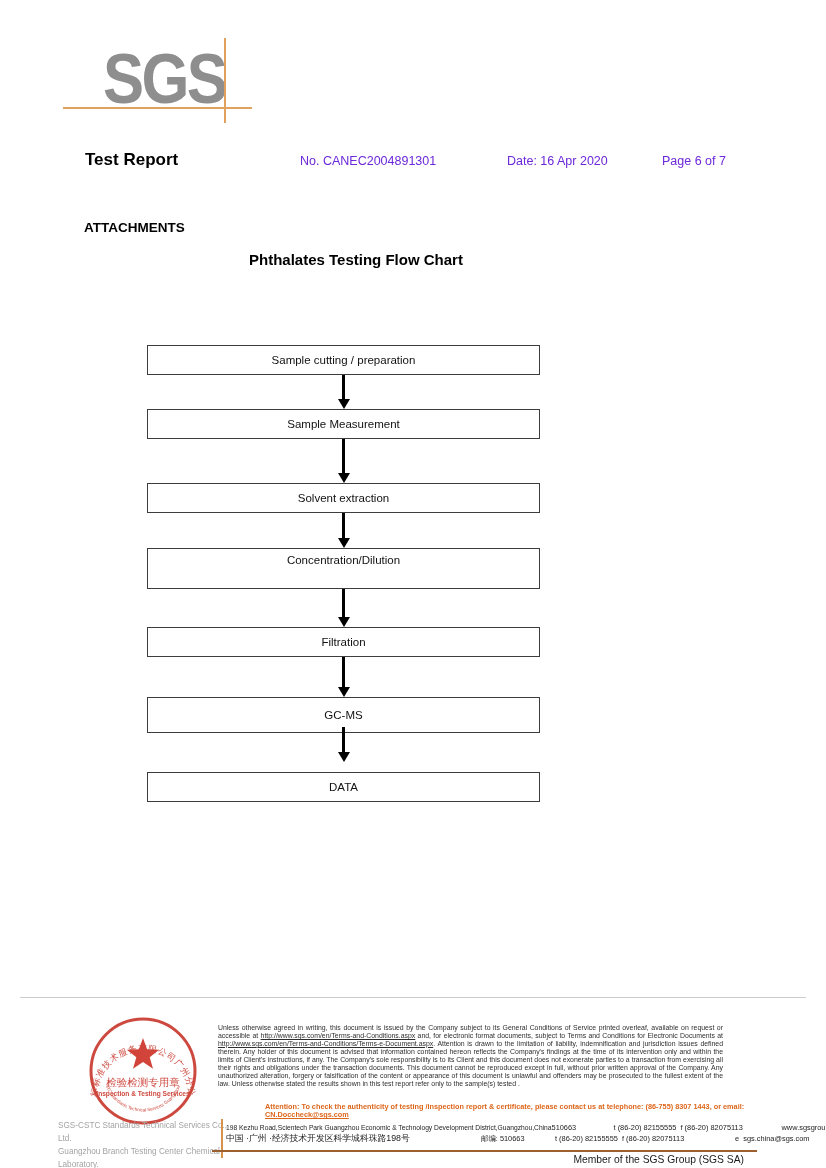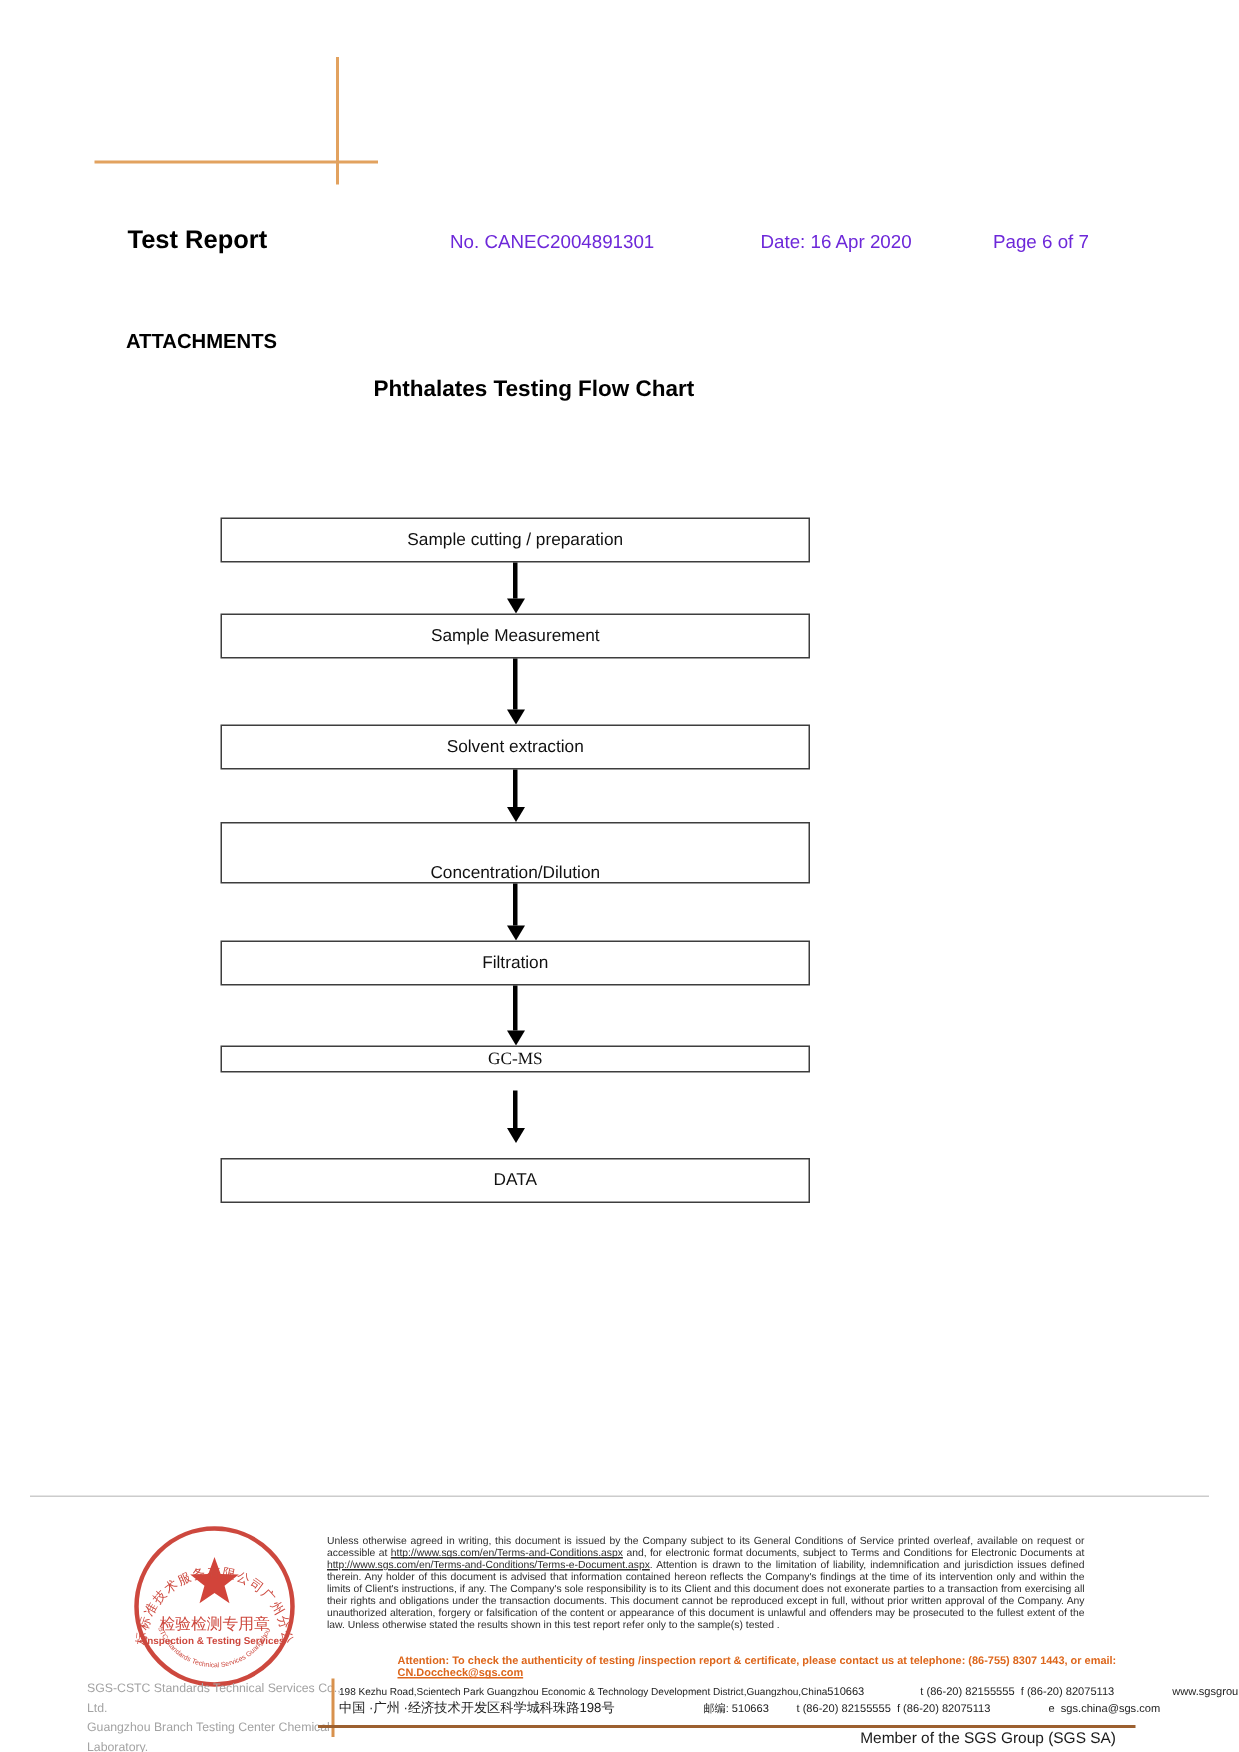--- a/index.html
+++ b/index.html
@@ -20,21 +20,21 @@
   .header-meta{font-size:12.5px;color:#6d28d9;}
   
   .attachments-heading{font-size:13.5px;font-weight:bold;color:#000;}
   .chart-title{font-size:15px;font-weight:bold;color:#000;}
   
   .flow-box{
     left:147px;width:393px;box-sizing:border-box;border:1.4px solid #3d3d3d;
     background:#fff;display:flex;align-items:center;justify-content:center;
     font-size:11.5px;color:#111;
   }
-  .flow-box.tall{align-items:flex-end;padding-bottom:0;}
+  .flow-box.tall{align-items:flex-end;padding-bottom:22px;}
   .flow-arrow{left:336px;width:15px;display:flex;flex-direction:column;align-items:center;}
   .flow-arrow .stem{width:2.8px;background:#000;flex:1 1 auto;}
   .flow-arrow .head{
     width:0;height:0;border-left:6px solid transparent;border-right:6px solid transparent;
     border-top:10px solid #000;flex:0 0 auto;
   }
   
   .footer-topline{background:#cccccc;height:1px;}
   .company-lines{font-size:8.2px;color:#a3a3a3;line-height:13px;width:170px;}
   .disclaimer{
@@ -45,32 +45,35 @@
     width:508px;font-size:7.3px;line-height:8.3px;font-weight:bold;color:#dd661b;
   }
   .attention .email{text-decoration:underline;}
   .addr-line{display:flex;align-items:baseline;width:532px;white-space:pre;color:#222;}
   .addr-line .c1{flex:0 0 243px;}
   .addr-line .c2{flex:0 0 62px;}
   .addr-line .c3{flex:0 0 168px;}
   .addr-line .c4{flex:1 1 auto;}
   .addr-en{font-size:6.7px;}
   .addr-en .c2,.addr-en .c3,.addr-en .c4{font-size:7.4px;}
-  .addr-cn{font-size:8.8px;}
+  .addr-cn{font-size:8.8px;gap:12px;}
   .addr-cn .c2,.addr-cn .c3,.addr-cn .c4{font-size:7.4px;}
   .member-line{width:344px;text-align:right;font-size:10.3px;color:#1a1a1a;}
   .bottomline-h{background:#9c6030;height:2px;}
   .bottomline-v{background:#d8914d;width:2px;}
   .stamp-svg{opacity:0.92;}
 </style>
 </head>
 <body>
 
 <div class="page">
 
+  <div class="abs" style="left:103px;top:44px;">
+    <div class="logo-text">SGS</div>
+  </div>
   <div class="abs crosshair-v" style="left:224px;top:38px;height:85px;"></div>
   <div class="abs crosshair-h" style="left:63px;top:107px;width:189px;"></div>
 
   <div class="abs report-title" style="left:85px;top:150px;">Test Report</div>
   <div class="abs header-meta" style="left:300px;top:154px;">No. CANEC2004891301</div>
   <div class="abs header-meta" style="left:507px;top:154px;">Date: 16 Apr 2020</div>
   <div class="abs header-meta" style="left:662px;top:154px;">Page 6 of 7</div>
 
   <div class="abs attachments-heading" style="left:84px;top:220px;">ATTACHMENTS</div>
   <div class="abs chart-title" style="left:249px;top:251px;">Phthalates Testing Flow Chart</div>
@@ -99,21 +102,21 @@
         <span class="stem"></span>
         <span class="head"></span>
       </div>
 
     <div class="abs flow-box" style="top:627px;height:30px;">Filtration</div>
     <div class="abs flow-arrow" style="top:657px;height:40px;">
         <span class="stem"></span>
         <span class="head"></span>
       </div>
 
-    <div class="abs flow-box" style="top:697px;height:18px;font-family:Liberation Serif, serif;">GC-MS</div>
+    <div class="abs flow-box" style="top:697px;height:36px;">GC-MS</div>
     <div class="abs flow-arrow" style="top:727px;height:35px;">
         <span class="stem"></span>
         <span class="head"></span>
       </div>
 
     <div class="abs flow-box" style="top:772px;height:30px;">DATA</div>
   </div>
 
   <div class="abs footer-topline" style="left:20px;top:997px;width:786px;"></div>
 

